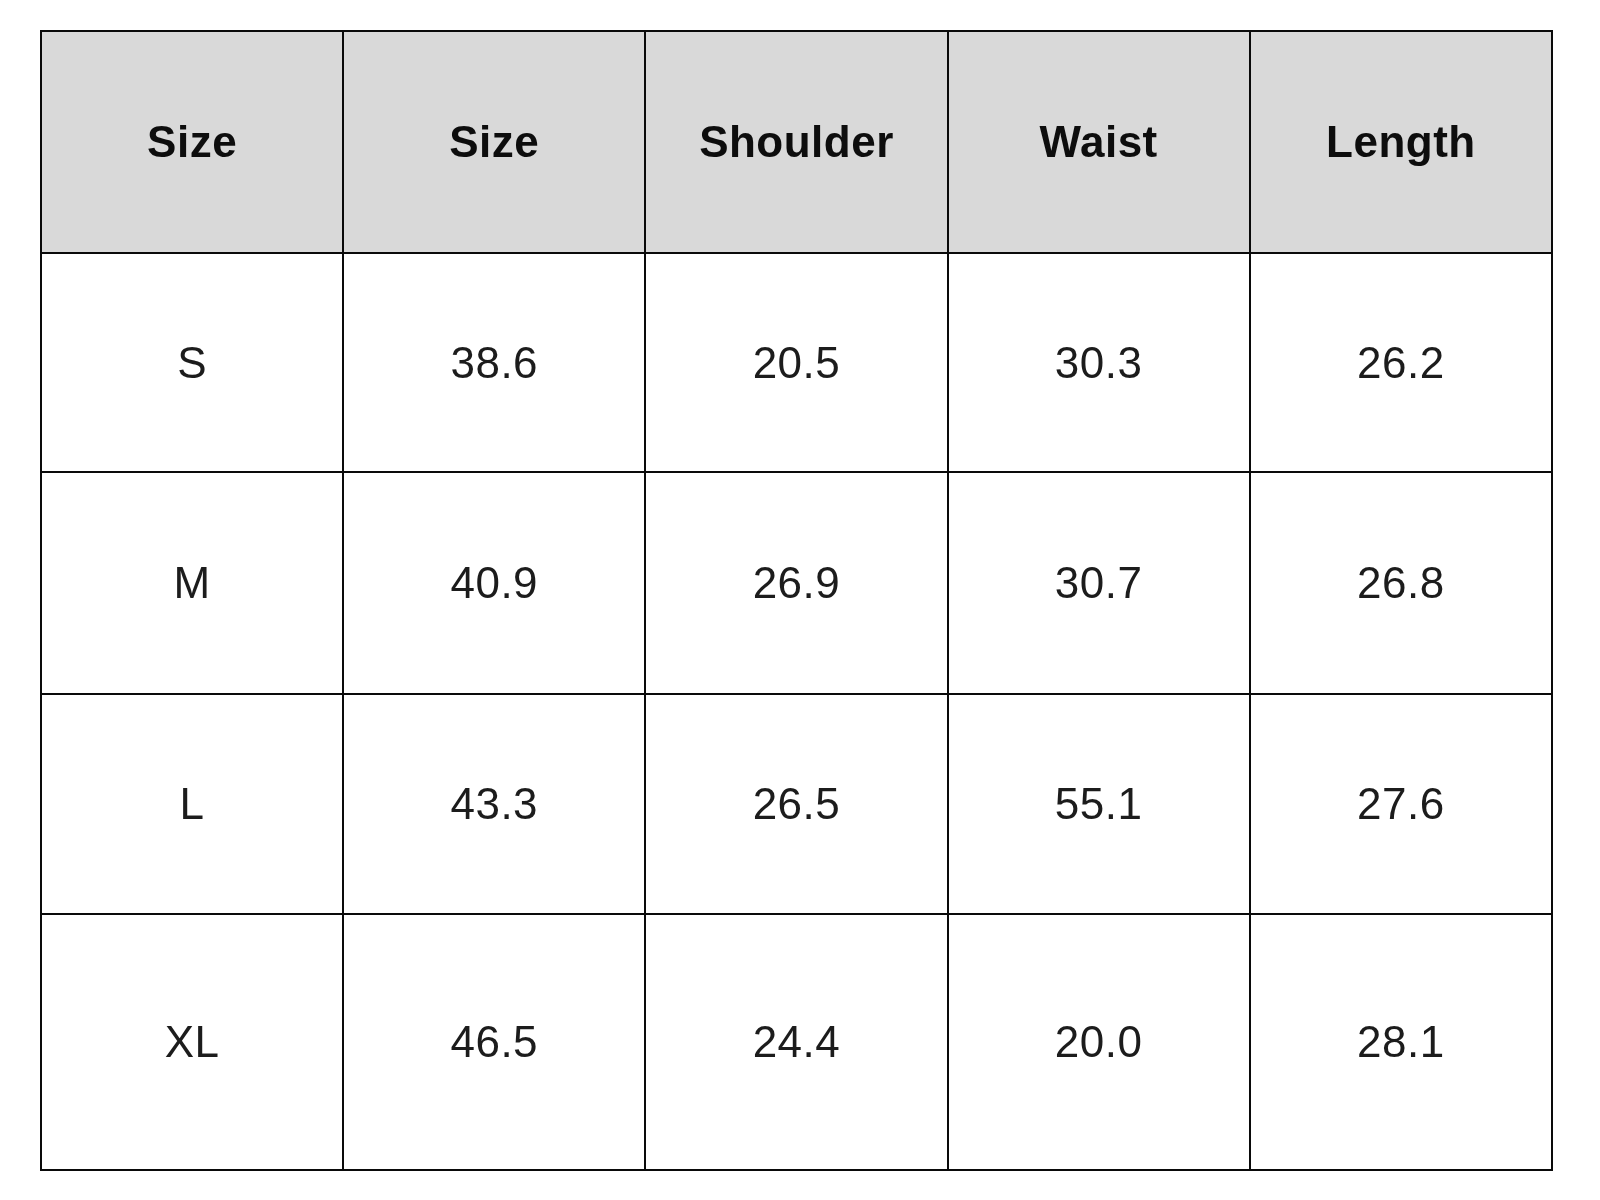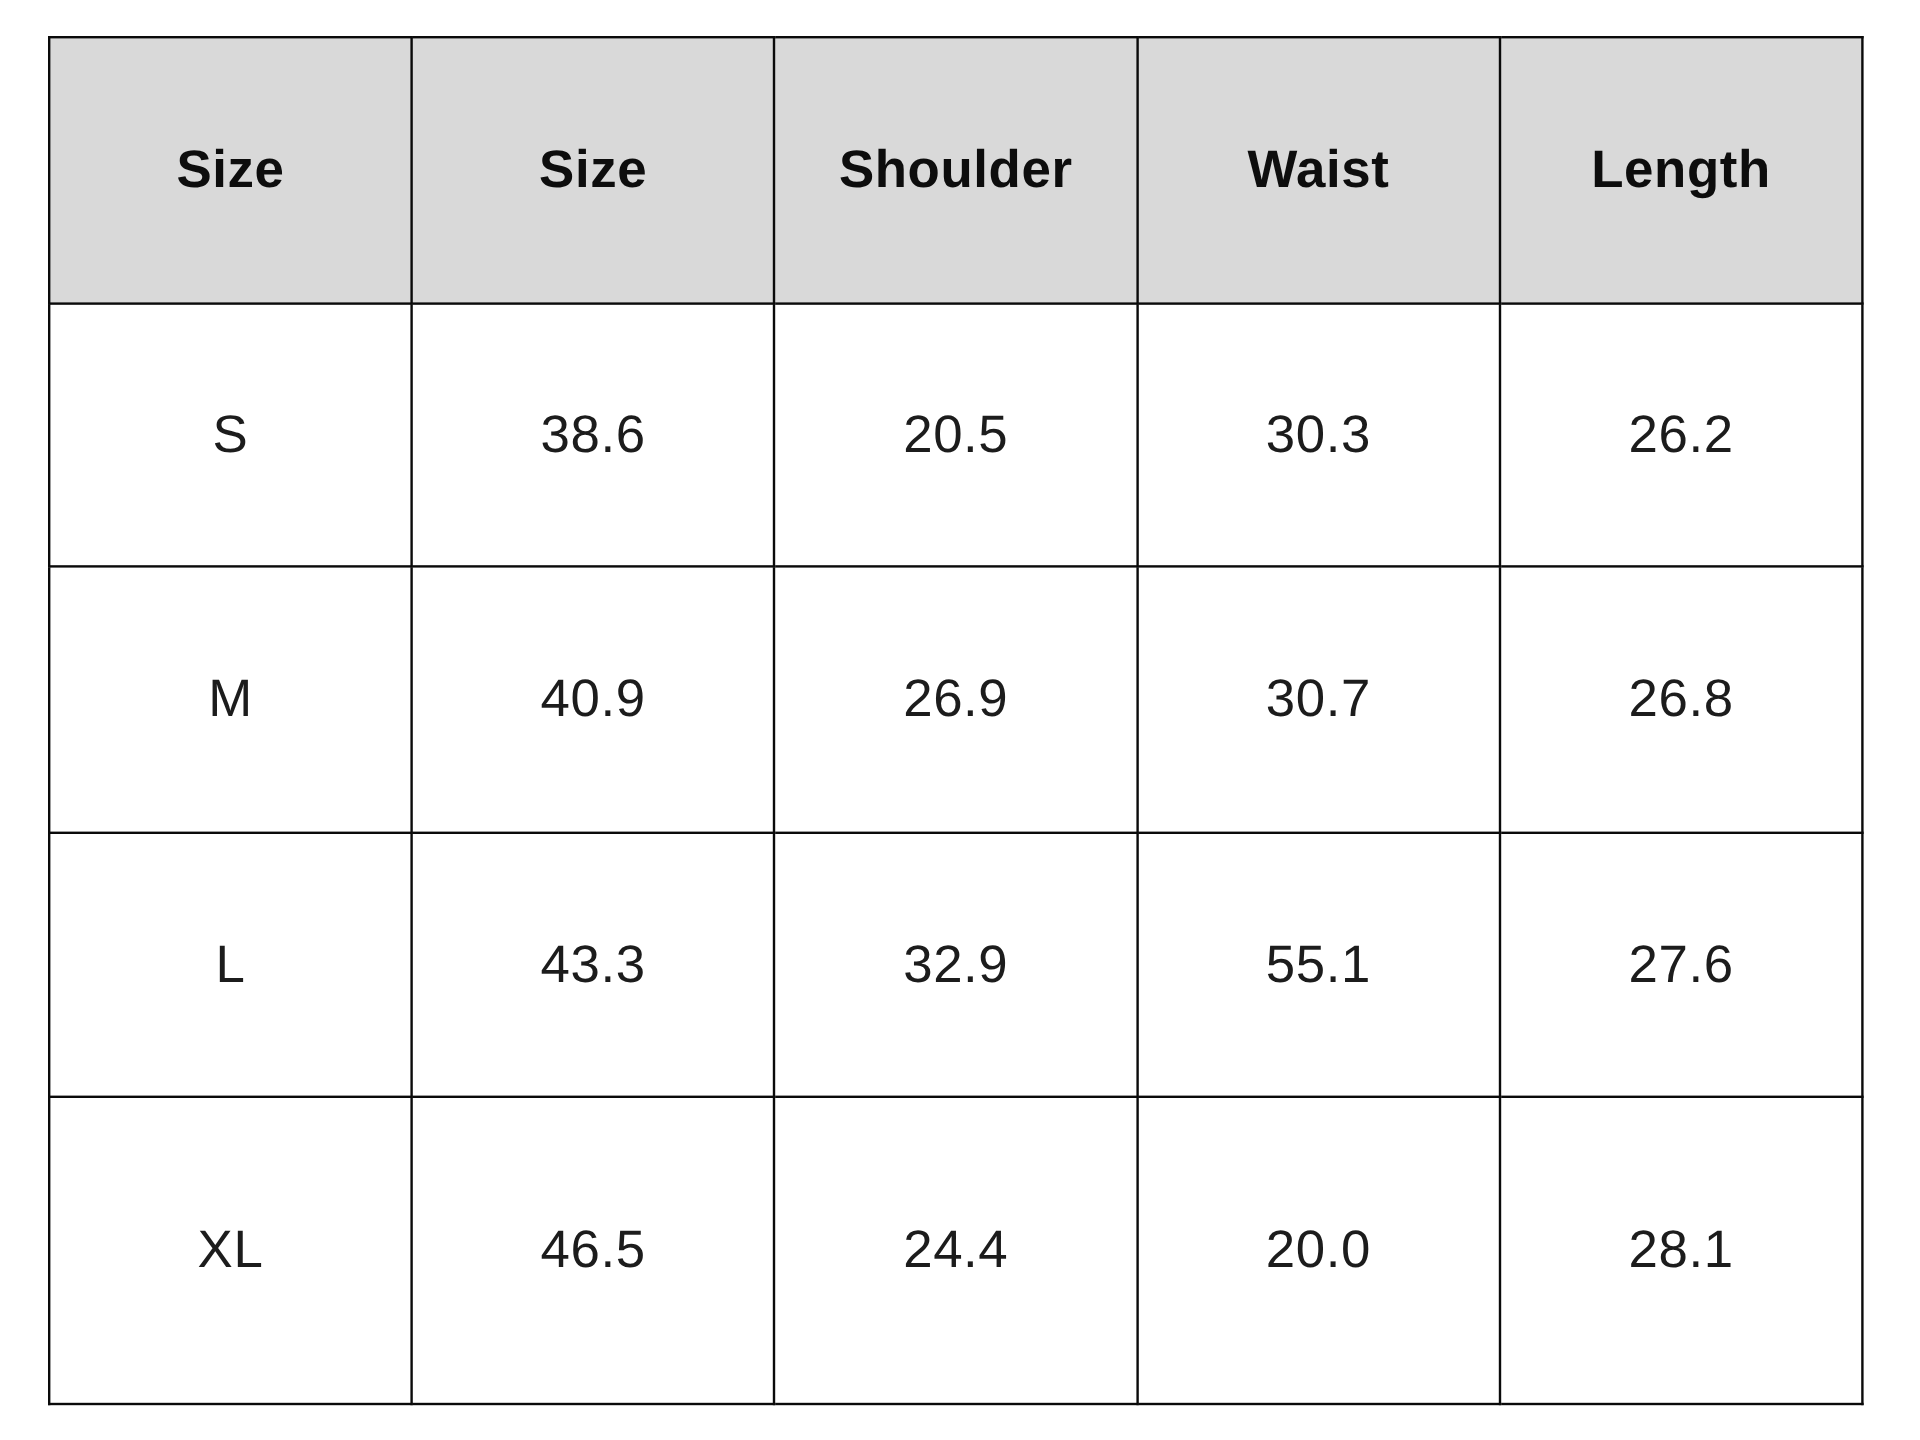--- a/index.html
+++ b/index.html
@@ -75,21 +75,21 @@
       <tr class="row-m">
         <td>M</td>
         <td>40.9</td>
         <td>26.9</td>
         <td>30.7</td>
         <td>26.8</td>
       </tr>
       <tr class="row-l">
         <td>L</td>
         <td>43.3</td>
-        <td>32.9</td>
+        <td>26.5</td>
         <td>55.1</td>
         <td>27.6</td>
       </tr>
       <tr class="row-xl">
         <td>XL</td>
         <td>46.5</td>
         <td>24.4</td>
         <td>20.0</td>
         <td>28.1</td>
       </tr>

